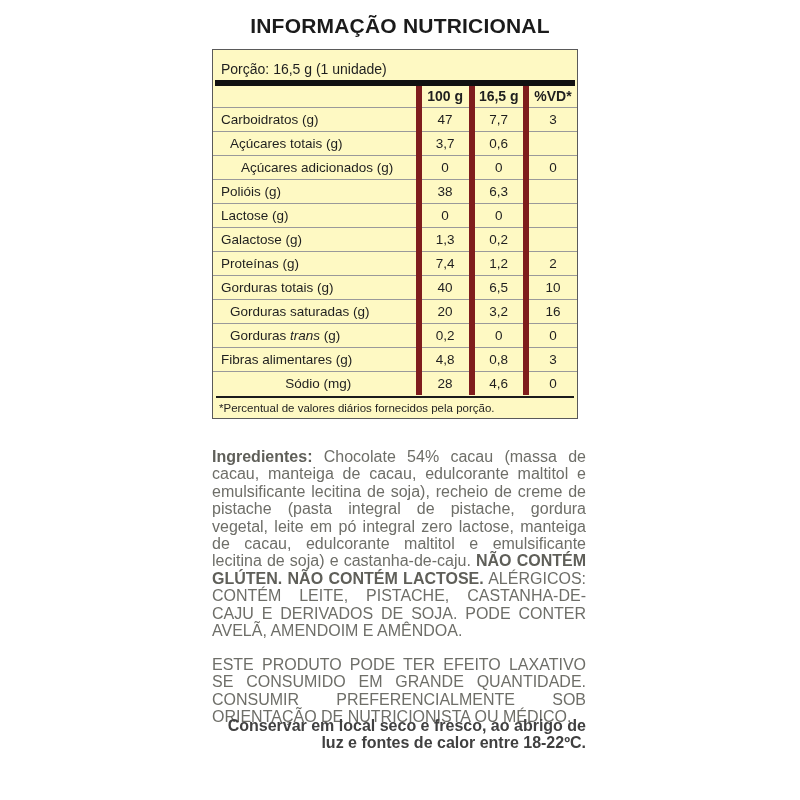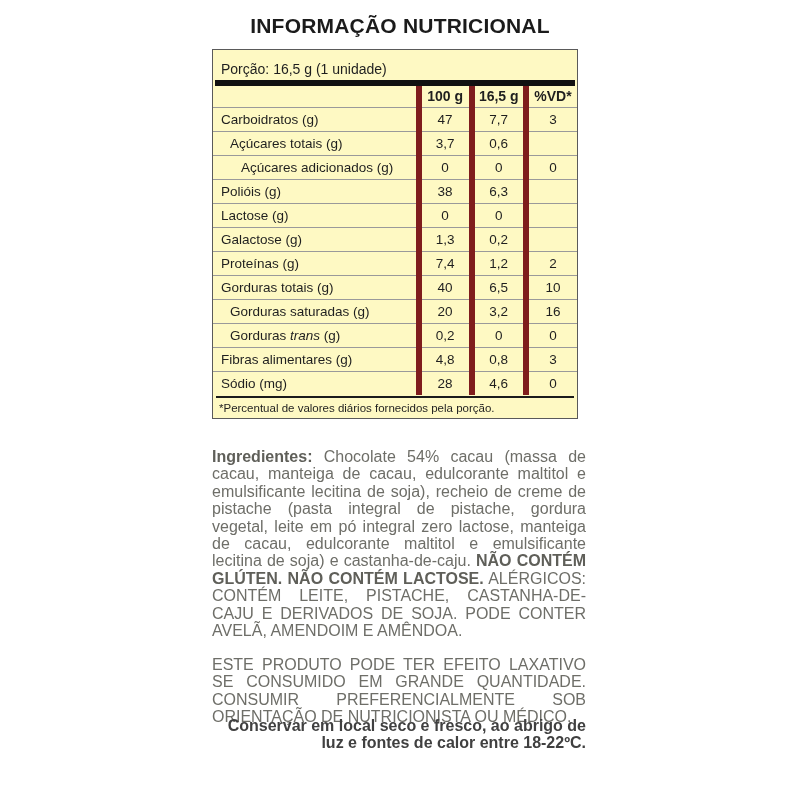--- a/index.html
+++ b/index.html
@@ -94,21 +94,21 @@
     padding-bottom: 3px;
     border-bottom: 1px solid #9a9a9a;
   }
   tr.head-row td.cell-name { border-bottom: 1px solid #9a9a9a; }
 
   
   tr.data-row td {
     border-bottom: 1px solid #9a9a9a;
     height: 20px;
   }
-  tr.data-row.last td { border-bottom: none; }
+  tr.data-row.last td { border-bottom: none; text-align: center; }
 
   .ind-1 { padding-left: 17px !important; }
   .ind-2 { padding-left: 28px !important; margin-top: 34px; }
   .ital { font-style: italic; }
 
   tr.footrule-row td {
     padding: 0 !important;
     height: 4px;
   }
   .footrule {

